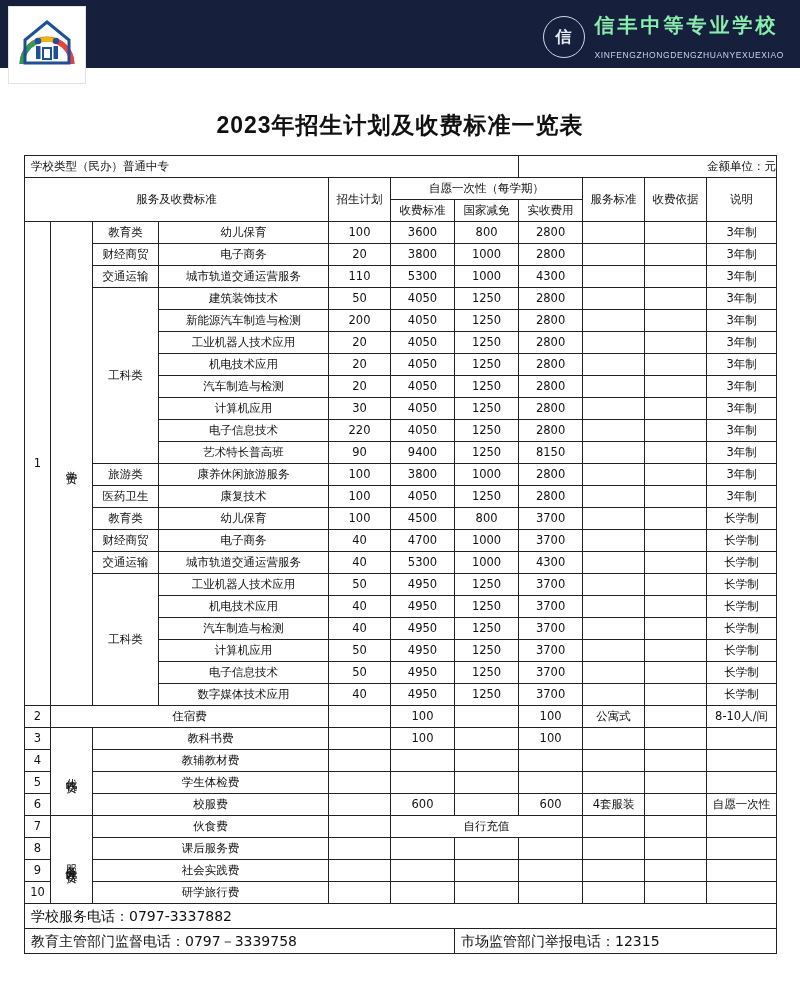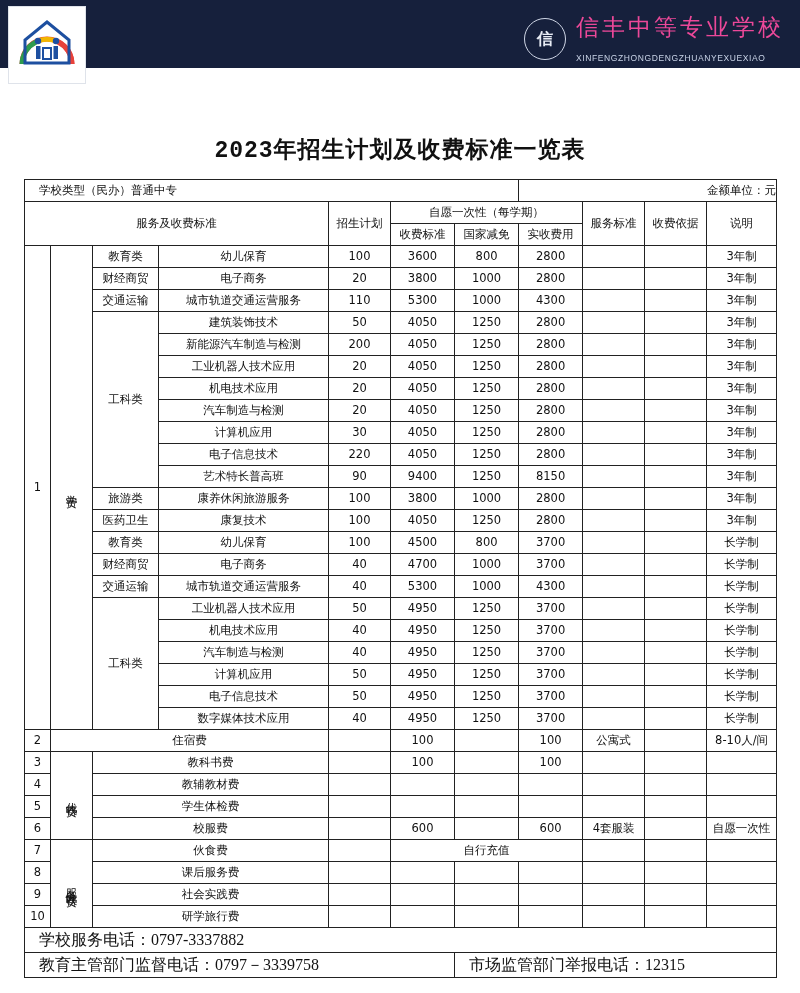--- a/index.html
+++ b/index.html
@@ -32,65 +32,65 @@
     display:flex;align-items:center;gap:10px;
   }
   .brand-seal{
     width:40px;height:40px;border-radius:50%;
     border:1.5px solid #cfd6e6;
     display:flex;align-items:center;justify-content:center;
     color:#e8ecf5;font-size:16px;font-weight:bold;
   }
   .brand-text{line-height:1.15;}
   .brand-cn{
-    color:#ec4899;font-size:23px;font-weight:normal;letter-spacing:3px;
+    color:#86efac;font-size:20px;font-weight:bold;letter-spacing:3px;
     font-family:"DejaVu Sans","Liberation Sans",sans-serif;
   }
   .brand-en{
     color:#c8d2e6;font-size:8.5px;letter-spacing:0.6px;margin-top:14px;
   }
 
   
   .doc-title{
     text-align:center;
     font-size:23px;
     font-weight:bold;
     letter-spacing:1px;
-    margin:66px 0 14px 0;
-    font-family:Liberation Mono, monospace;
+    margin:42px 0 14px 0;
+    font-family:Liberation Sans, sans-serif;
   }
 
   
   .table-wrap{padding:0 24px;}
   table{
     border-collapse:collapse;
     width:752px;
     table-layout:fixed;
     font-size:11.5px;
     font-family:"DejaVu Sans","Liberation Sans",sans-serif;
   }
   td,th{
     border:1px solid #222;
     text-align:center;
     vertical-align:middle;
     padding:0;
     height:21px;
     line-height:1.05;
     font-weight:normal;
   }
-  td.left{text-align:left;padding-left:14px;}
+  td.left{text-align:left;padding-left:6px;}
   td.right{text-align:right;}
   .vtext{
     writing-mode:vertical-rl;
     text-orientation:upright;
     letter-spacing:2px;
     white-space:nowrap;
     margin:0 auto;
   }
-  .foot td{height:24px;font-size:16px;font-family:Liberation Serif, serif;}
+  .foot td{height:24px;font-size:14px;}
 </style>
 </head>
 <body>
 
 <div class="page">
 
   <div class="header">
     <div class="logo-box">
       <svg width="62" height="62" viewBox="0 0 62 62">
         <path d="M6 50 A25 25 0 0 1 56 50" fill="none" stroke="#e8423a" stroke-width="5"></path>

